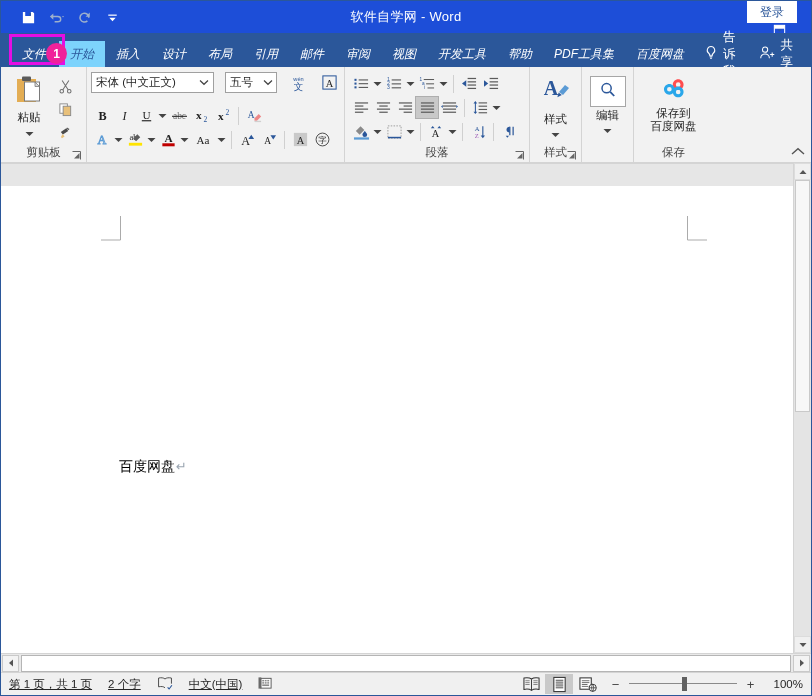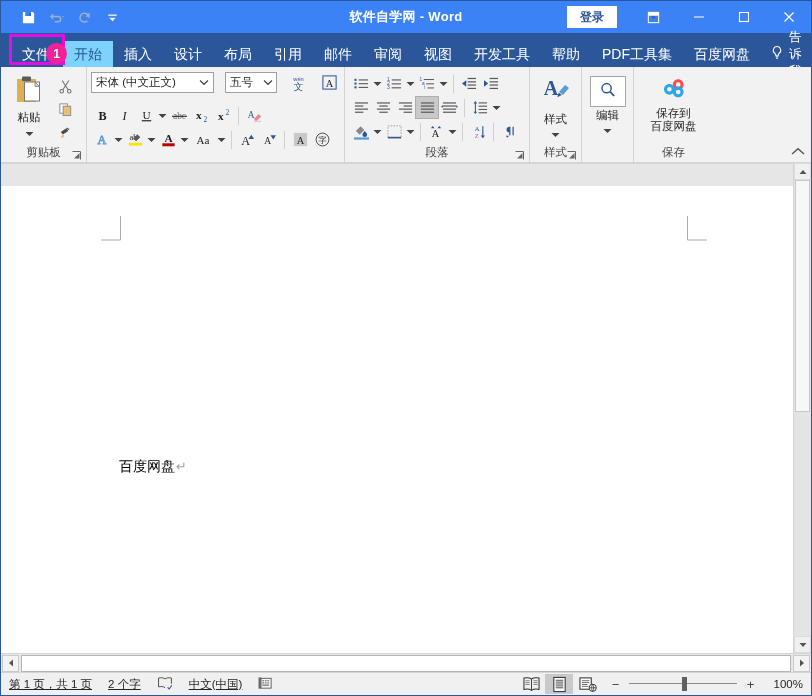--- a/index.html
+++ b/index.html
@@ -7,40 +7,40 @@
     width:812px;height:696px;overflow:hidden;
     font-family:"Liberation Sans","DejaVu Sans",sans-serif;
     font-size:12px;color:#262626;
     background:#fff;
     -webkit-font-smoothing:antialiased;
   }
   .app{width:812px;height:696px;position:relative;display:flex;flex-direction:column;
        border:1px solid #2b579a;box-sizing:border-box;}
 
   
-  .titlebar{height:32px;background:#3b82f6;display:flex;align-items:center;
-            position:relative;flex:0 0 32px;font-weight:bold;}
+  .titlebar{height:32px;background:#1d4ed8;display:flex;align-items:center;
+            position:relative;flex:0 0 32px;}
   .qat{display:flex;align-items:center;padding-left:14px;gap:2px;}
   .qat-btn{width:26px;height:24px;display:flex;align-items:center;justify-content:center;
            color:#fff;cursor:pointer;}
   .qat-btn.dim{color:#9db0cc;}
   .qat-btn svg{display:block;}
   .title{position:absolute;left:0;right:0;text-align:center;color:#fff;font-size:13px;
          pointer-events:none;letter-spacing:.3px;}
-  .tb-right{margin-left:auto;display:flex;align-items:center;height:100%;}
+  .tb-right{margin-left:auto;display:flex;align-items:center;height:100%;flex-direction:column;}
   .signin{background:#fff;color:#2b579a;font-size:12px;padding:4px 13px;margin-right:14px;
           cursor:pointer;line-height:1.2;}
   .winbtn{width:45px;height:32px;display:flex;align-items:center;justify-content:center;
           color:#fff;cursor:pointer;}
 
   
   .tabbar{height:34px;background:#2b579a;display:flex;align-items:flex-end;
           flex:0 0 34px;position:relative;}
-  .tab{color:#fff;font-size:14px;padding:0 11px;height:26px;line-height:26px;
-       cursor:pointer;white-space:nowrap;}
+  .tab{color:#fff;font-size:12px;padding:0 11px;height:26px;line-height:26px;
+       cursor:pointer;white-space:nowrap;font-style:italic;}
   .tab.active{background:#7dd3fc;color:#2b579a;}
   .tab.file{position:relative;margin-left:10px;margin-right:2px;}
   .tab-hl{position:absolute;left:8px;top:1px;width:56px;height:31px;
           border:3px solid #e40ee4;box-sizing:border-box;pointer-events:none;z-index:5;}
   .badge{position:absolute;left:45px;top:10px;width:21px;height:21px;border-radius:50%;
          background:#f0219b;color:#fff;font-size:12px;font-weight:bold;
          display:flex;align-items:center;justify-content:center;z-index:6;
          line-height:1;}
   .tabbar-right{margin-left:auto;display:flex;align-items:center;height:26px;padding-right:10px;}
   .tellme{display:flex;align-items:center;gap:5px;color:#fff;font-size:12.5px;

